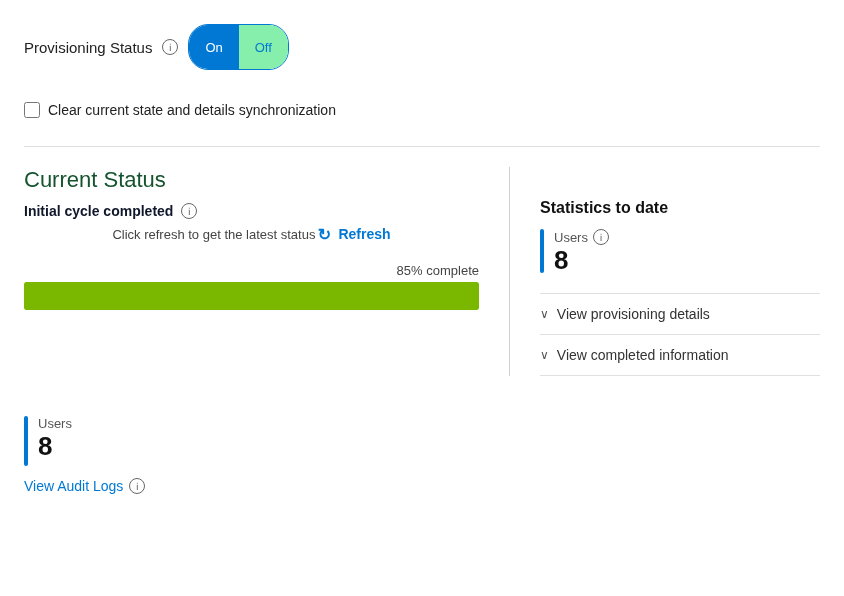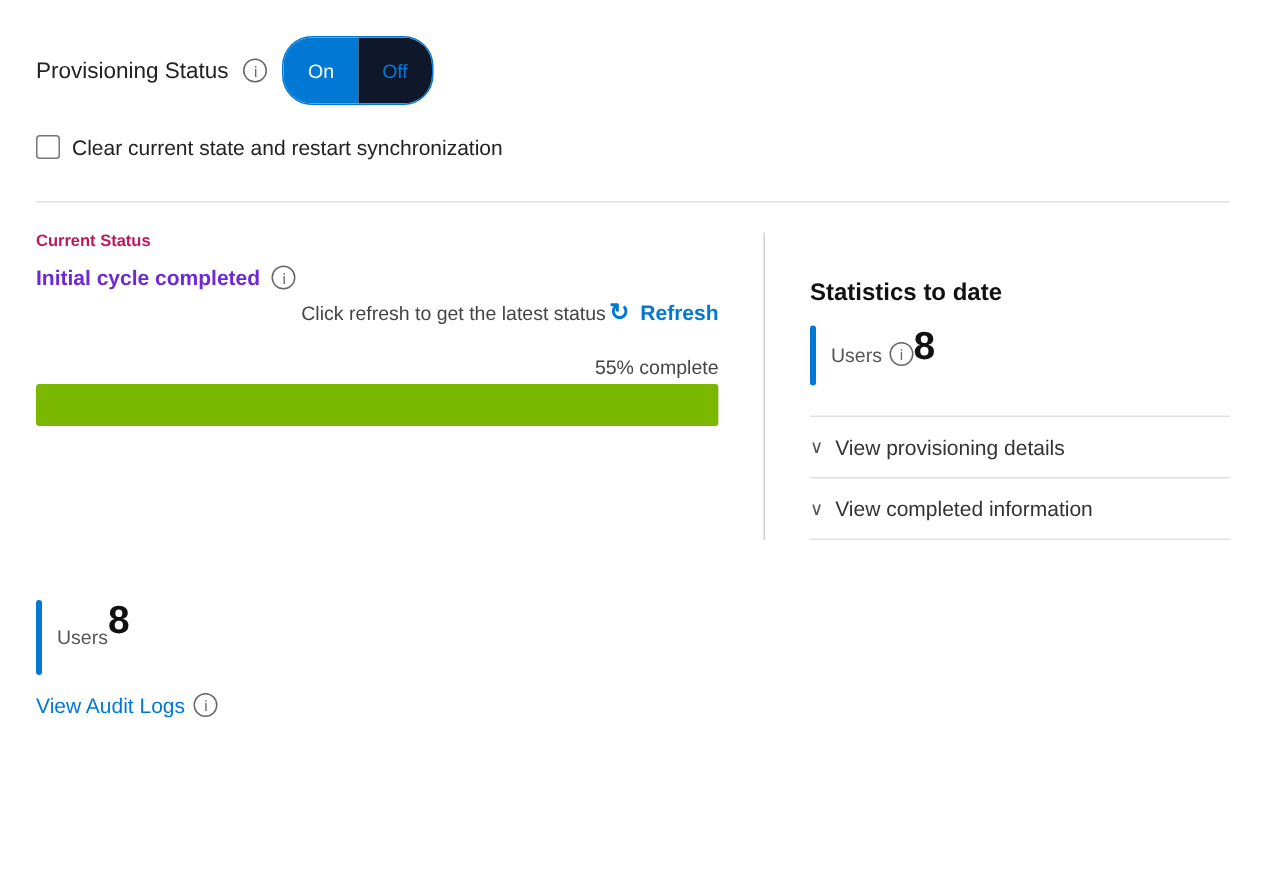--- a/index.html
+++ b/index.html
@@ -15,21 +15,21 @@
       min-height: 596px;
       padding: 24px 24px 24px 24px;
       font-size: 14px;
       color: #222;
     }
 
     .header-row {
       display: flex;
       align-items: center;
       gap: 10px;
-      margin-bottom: 20px;
+      margin-bottom: 32px;
     }
 
     .provisioning-label {
       font-size: 15px;
       font-weight: 400;
       color: #222;
     }
 
     .info-icon {
       display: inline-flex;
@@ -60,21 +60,21 @@
       padding: 4px 16px;
       font-size: 13px;
       font-weight: 500;
       cursor: pointer;
       height: 100%;
       display: flex;
       align-items: center;
     }
 
     .toggle-off {
-      background: #0f172a;
+      background: #86efac;
       color: #0078d4;
       padding: 4px 16px;
       font-size: 13px;
       font-weight: 500;
       cursor: pointer;
       height: 100%;
       display: flex;
       align-items: center;
     }
 
@@ -113,43 +113,43 @@
       padding-right: 30px;
       border-right: 1px solid #d0d0d0;
     }
 
     .right-panel {
       width: 310px;
       padding-left: 30px;
     }
 
     .section-title {
-      font-size: 11px;
-      font-weight: 700;
-      color: #be185d;
+      font-size: 22px;
+      font-weight: 400;
+      color: #14532d;
       margin-bottom: 10px;
     }
 
     .status-row {
       display: flex;
       align-items: center;
       gap: 8px;
       margin-bottom: 6px;
     }
 
     .status-label {
       font-size: 14px;
       font-weight: 700;
-      color: #6d28d9;
+      color: #0f172a;
     }
 
     .refresh-row {
       display: flex;
       align-items: center;
-      justify-content: flex-end;
+      justify-content: center;
       margin-bottom: 20px;
     }
 
     .refresh-text {
       font-size: 13px;
       color: #444;
     }
 
     .refresh-btn {
       display: flex;
@@ -216,21 +216,21 @@
 
     .stat-bar {
       width: 4px;
       background: #0078d4;
       border-radius: 2px;
       min-height: 40px;
     }
 
     .stat-content {
       display: flex;
-      flex-direction: row;
+      flex-direction: column;
     }
 
     .stat-label-row {
       display: flex;
       align-items: center;
       gap: 5px;
       font-size: 13px;
       color: #555;
       margin-bottom: 2px;
     }
@@ -305,21 +305,21 @@
   <span class="provisioning-label">Provisioning Status</span>
   <span class="info-icon">ℹ</span>
   <div class="toggle-container">
     <div class="toggle-on">On</div>
     <div class="toggle-off">Off</div>
   </div>
 </div>
 
 <div class="checkbox-row">
   <input type="checkbox" style="">
-  <label class="checkbox-label">Clear current state and restart synchronization</label>
+  <label class="checkbox-label">Clear current state and details synchronization</label>
 </div>
 
 <hr class="divider-h">
 
 <div class="main-content">
 
   <div class="left-panel">
     <div class="section-title">Current Status</div>
 
     <div class="status-row">
@@ -329,21 +329,21 @@
 
     <div class="refresh-row">
       <span class="refresh-text">Click refresh to get the latest status</span>
       <button class="refresh-btn">
         <span class="refresh-icon">↻</span>
         <span>Refresh</span>
       </button>
     </div>
 
     <div class="progress-section">
-      <div class="progress-pct">55% complete</div>
+      <div class="progress-pct">85% complete</div>
       <div class="progress-bar-bg">
         <div class="progress-bar-fill" style="width: 100%;"></div>
       </div>
     </div>
   </div>
 
   <div class="right-panel">
     <div class="stats-title">Statistics to date</div>
 
     <div class="users-stat">

